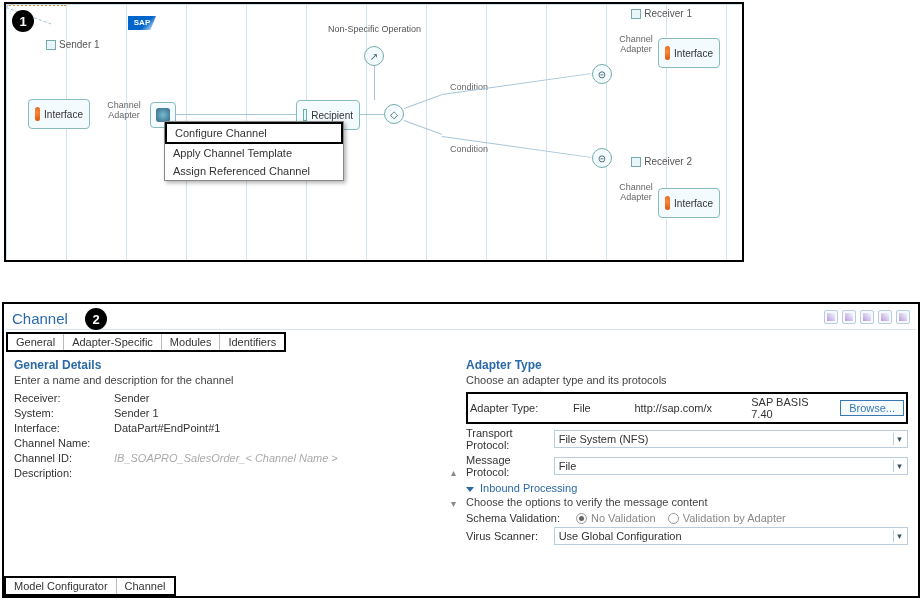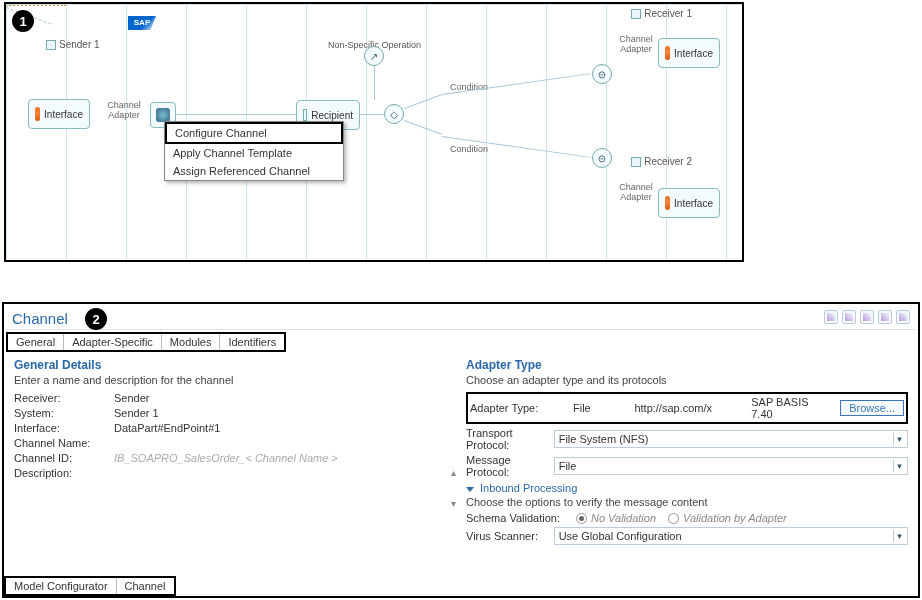--- a/index.html
+++ b/index.html
@@ -67,21 +67,21 @@
   .form-row .lbl { width:100px; color:#333; }
   .form-row .val { flex:1; }
   .input-like { border:1px solid #bcd; background:#fff; height:18px; padding:1px 4px; width:100%; font-size:11px; display:flex; align-items:center; position:relative; }
   .input-like .dd { position:absolute; right:2px; top:2px; width:12px; height:12px; border-left:1px solid #bcd; display:flex; align-items:center; justify-content:center; color:#356; font-size:9px; }
   .ghost { color:#aaa; font-style:italic; }
 
   .adapter-row-hl { border:2px solid #000; padding:2px; display:flex; align-items:center; gap:8px; }
   .adapter-row-hl .lbl { width:96px; }
   .browse-btn { border:1px solid #3a78b5; background:#f6fbff; color:#3a78b5; padding:1px 8px; font-size:11px; cursor:pointer; }
 
-  .radio { display:inline-flex; align-items:center; gap:4px; margin-right:12px; color:#888;font-style:italic; }
+  .radio { display:inline-flex; align-items:center; gap:4px; margin-right:12px; color:#888; }
   .radio .dot { width:11px; height:11px; border:1px solid #999; border-radius:50%; display:inline-block; position:relative; }
   .radio.sel .dot::after { content:''; position:absolute; inset:2px; background:#666; border-radius:50%; }
 
   .inbound-link { color:#2a6aa8; font-size:11px; cursor:pointer; }
   .tri { display:inline-block; width:0; height:0; border-left:4px solid transparent; border-right:4px solid transparent; border-top:5px solid #2a6aa8; margin-right:3px; vertical-align:middle; }
 
   .desc-arrows { display:flex; flex-direction:column; gap:20px; color:#888; font-size:10px; margin-left:auto; }
 
   .bottom-tabs { position:absolute; left:0; bottom:0; border:2px solid #000; display:flex; }
   .bottom-tabs .btab { padding:2px 8px; border-right:1px solid #bbb; font-size:11px; }
@@ -110,21 +110,21 @@
 
   <div class="edge-orange-dashed" style="left:84px; top:110px; width:60px;"></div>
 
   <div class="edge" style="left:170px; top:110px; width:120px;"></div>
 
   <div class="node" style="left:290px; top:96px; width:64px; height:30px;">
     <span style="width:12px;height:12px;border:1px solid #7aa;background:#dff;"></span>
     <span>Recipient</span>
   </div>
 
-  <div class="op-label" style="left:322px; top:36px;">Non-Specific Operation</div>
+  <div class="op-label" style="left:322px; top:20px;">Non-Specific Operation</div>
   <div class="circle" style="left:358px; top:42px;">↗</div>
   <div class="vedge" style="left:368px; top:62px; height:34px;"></div>
 
   <div class="circle" style="left:378px; top:100px;">◇</div>
   <div class="edge" style="left:354px; top:110px; width:24px;"></div>
 
   <div class="edge" style="left:398px; top:104px; width:40px; transform:rotate(-20deg); transform-origin:left;"></div>
   <div class="cond-label" style="left:444px; top:78px;">Condition</div>
   <div class="edge" style="left:436px; top:90px; width:150px; transform:rotate(-8deg); transform-origin:left;"></div>
   <div class="circle" style="left:586px; top:60px;">⊝</div>

